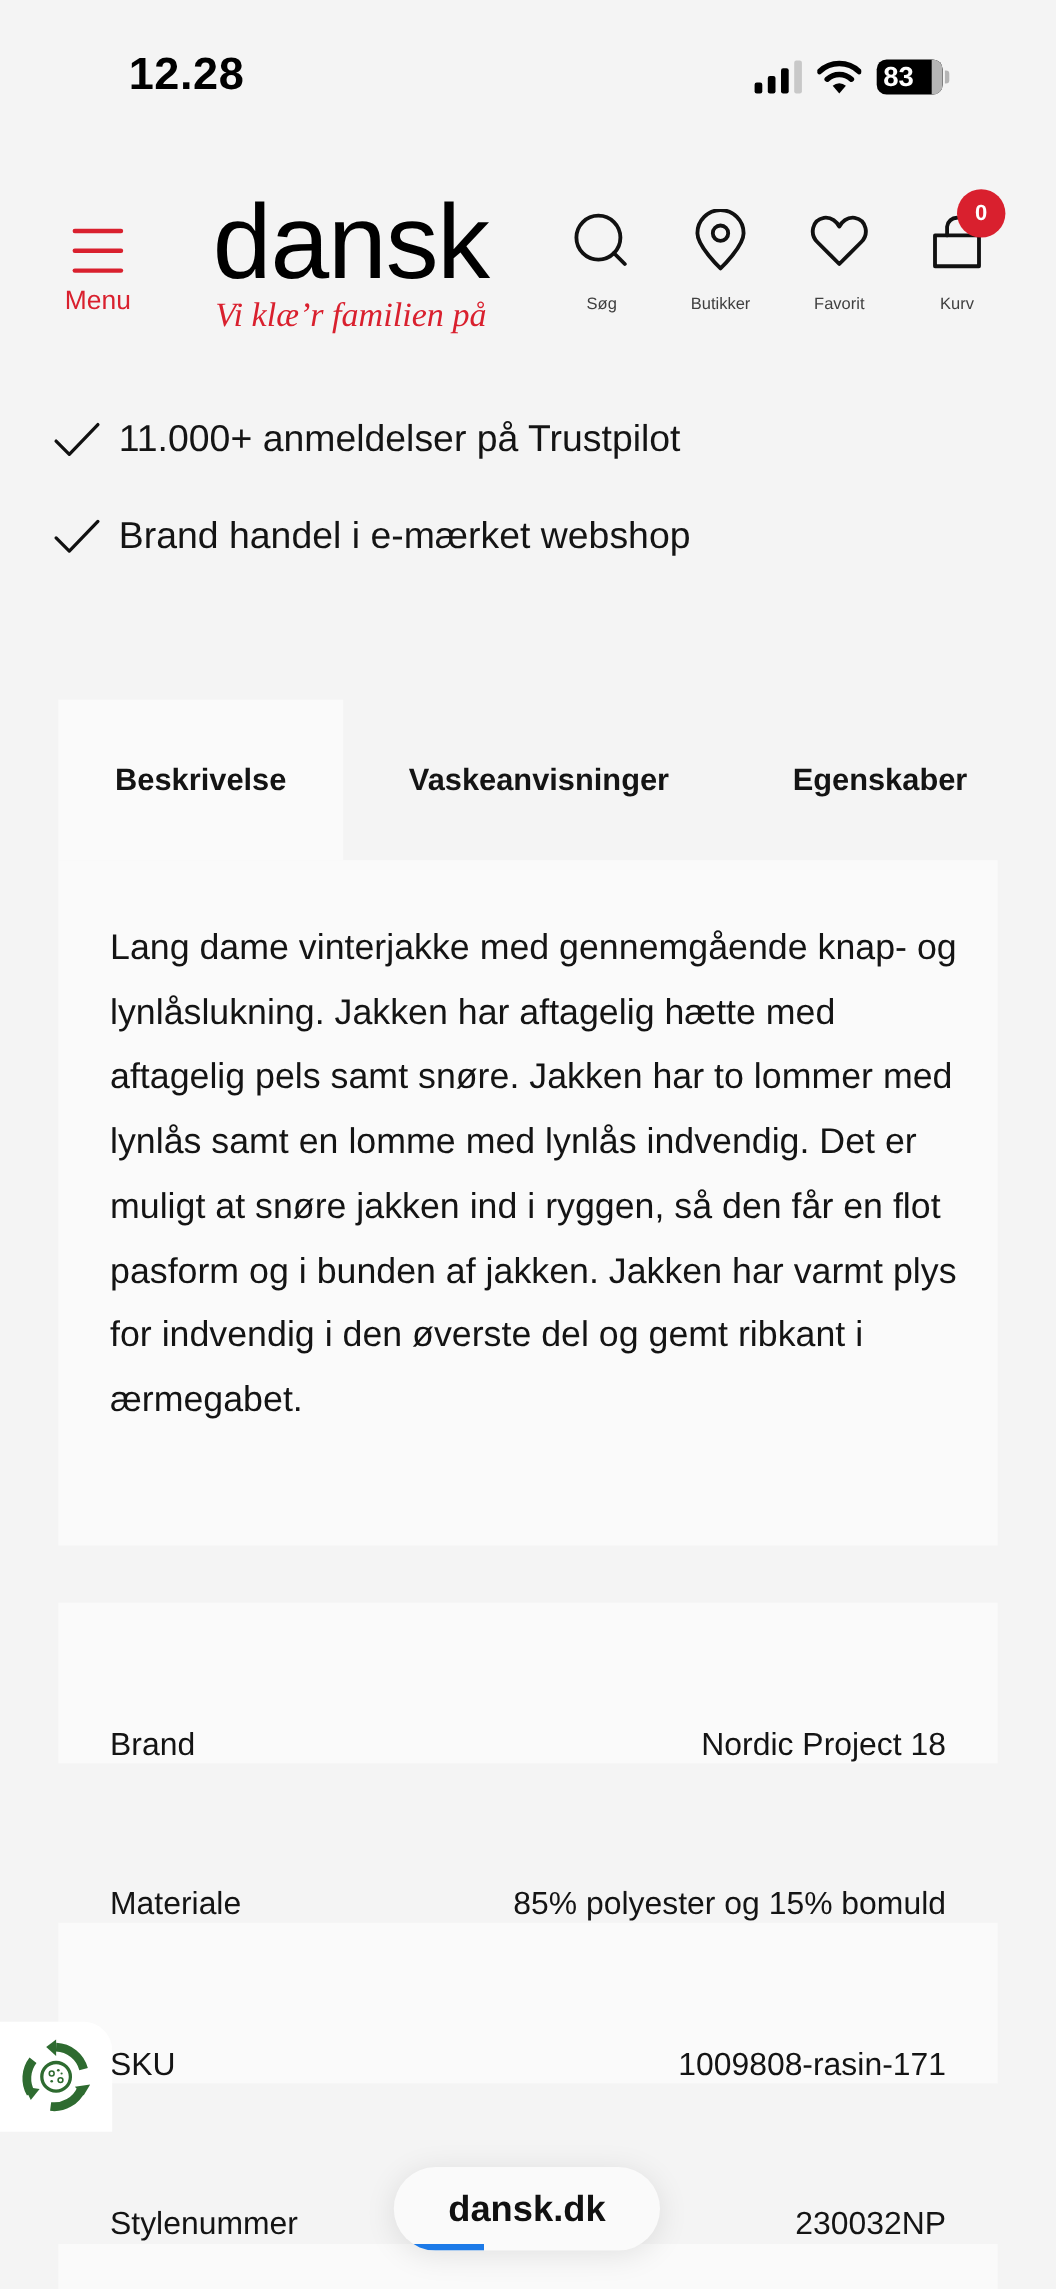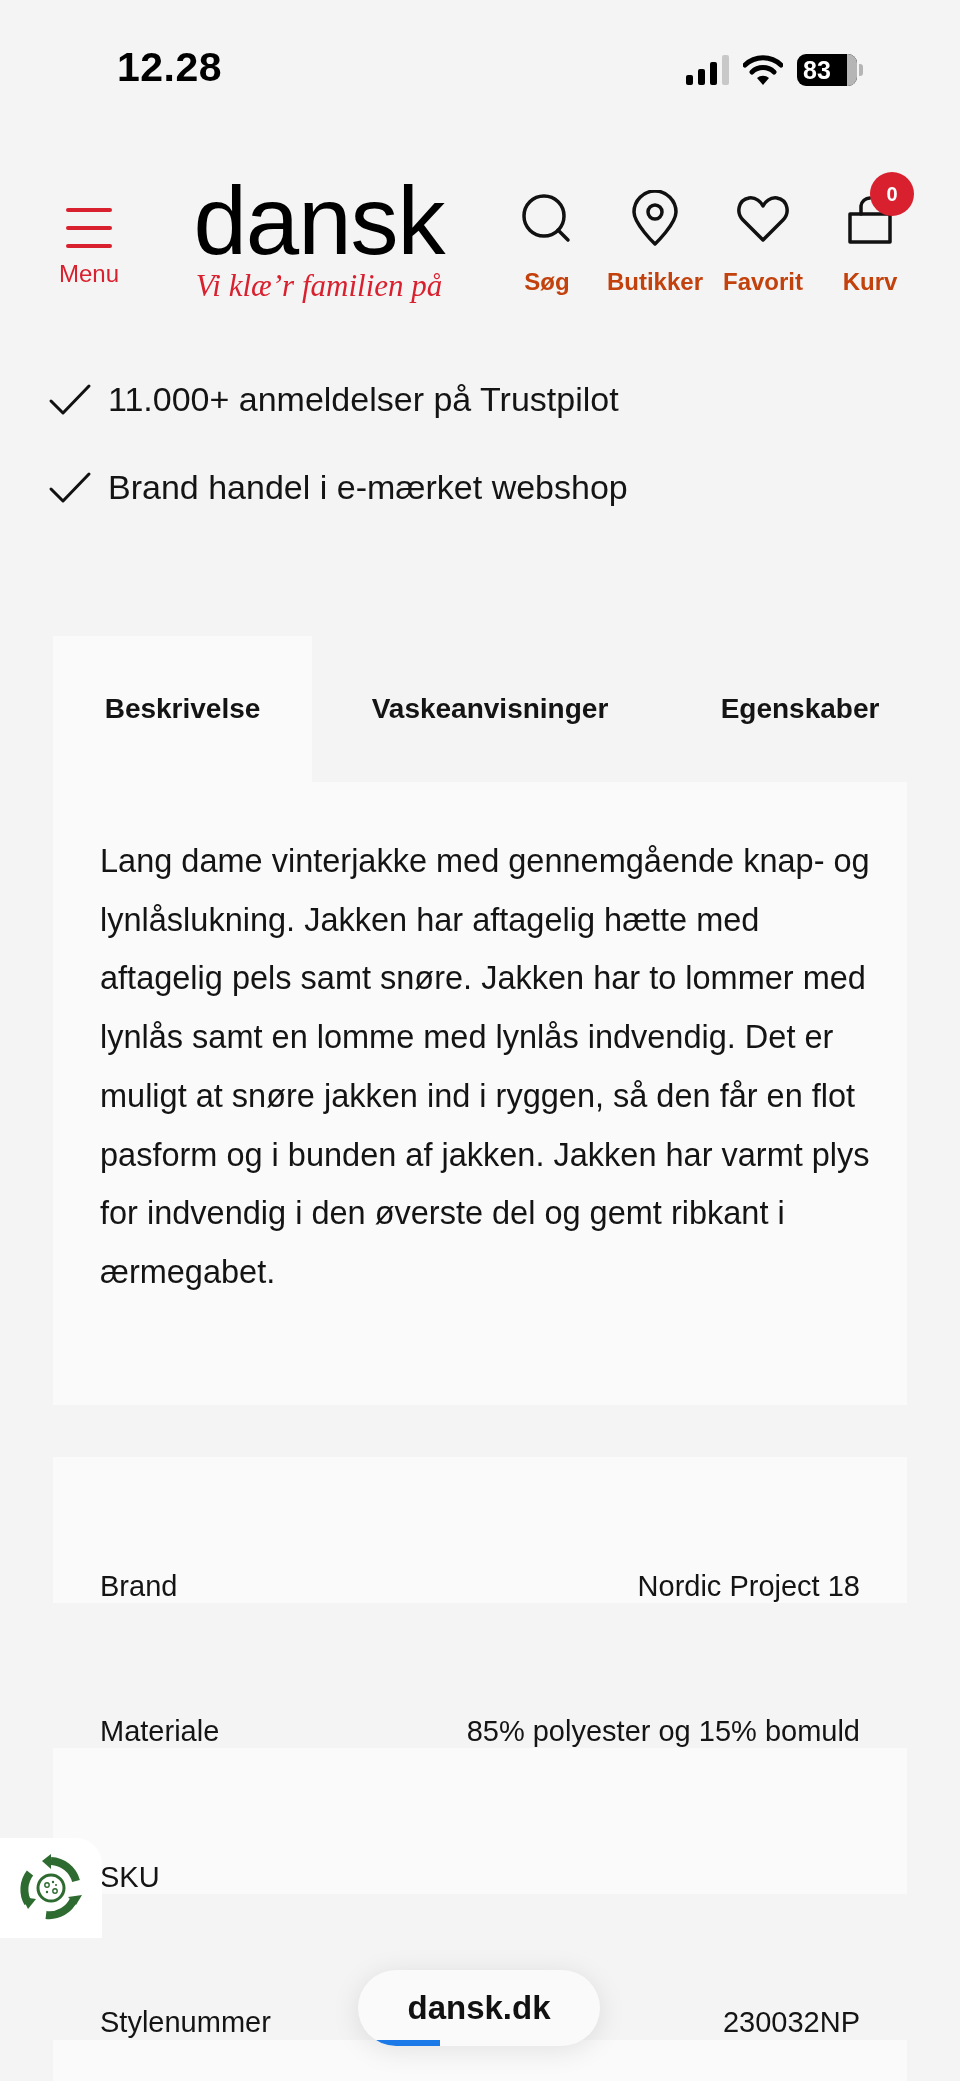--- a/index.html
+++ b/index.html
@@ -28,21 +28,21 @@
   .menu-btn .bars { width: 46px; height: 40px; display: flex; flex-direction: column; justify-content: space-between; }
   .menu-btn .bars span { height: 4px; background: #d9202e; border-radius: 2px; display: block; }
   .menu-btn .lbl { margin-top: 12px; font-size: 24px; color: #d9202e; }
 
   .logo { left: 184px; top: 180px; width: 270px; text-align: center; }
   .logo .word { font-size: 96px; font-weight: 400; color: #000000; line-height: 82px; letter-spacing: -1px; display: block; }
   .logo .tag { font-family: "Liberation Serif", "DejaVu Serif", serif; font-style: italic; font-size: 31px; color: #d9202e; display: block; margin-top: 6px; }
 
   .hicon { top: 190px; width: 110px; display: flex; flex-direction: column; align-items: center; cursor: pointer; }
   .hicon svg { width: 58px; height: 58px; }
-  .hicon .lbl { margin-top: 20px; font-size: 24px; color: #c2410c; white-space: nowrap; font-weight: bold; }
+  .hicon .lbl { margin-top: 20px; font-size: 15px; color: #404040; white-space: nowrap; }
   .cart-badge { position: absolute; left: 870px; top: 172px; width: 44px; height: 44px; border-radius: 50%;
                 background: #d9202e; color: #fff; font-weight: 700; font-size: 20px;
                 display: flex; align-items: center; justify-content: center; }
 
   
   .trust { left: 48px; display: flex; align-items: center; gap: 16px; font-size: 34px; color: #141414; }
   .trust svg { width: 44px; height: 34px; }
 
   
   .tab { top: 636px; height: 146px; display: flex; align-items: center; justify-content: center;
@@ -160,20 +160,21 @@
 <div class="abs spec white" style="top:1457px">
   <span>Brand</span>
   <span>Nordic Project 18</span>
 </div>
 <div class="abs spec" style="top:1602px">
   <span>Materiale</span>
   <span>85% polyester og 15% bomuld</span>
 </div>
 <div class="abs spec white" style="top:1748px">
   <span>SKU</span>
+  <span>1009808-rasin-171</span>
 </div>
 <div class="abs spec" style="top:1893px">
   <span>Stylenummer</span>
   <span>230032NP</span>
 </div>
 <div class="abs spec white" style="top:2040px;height:60px"></div>
 
 <div class="abs recycle">
   <svg width="70" height="70" viewBox="0 0 70 70">
     <g fill="none" stroke="#2e6b30" stroke-width="8" stroke-linecap="butt">

